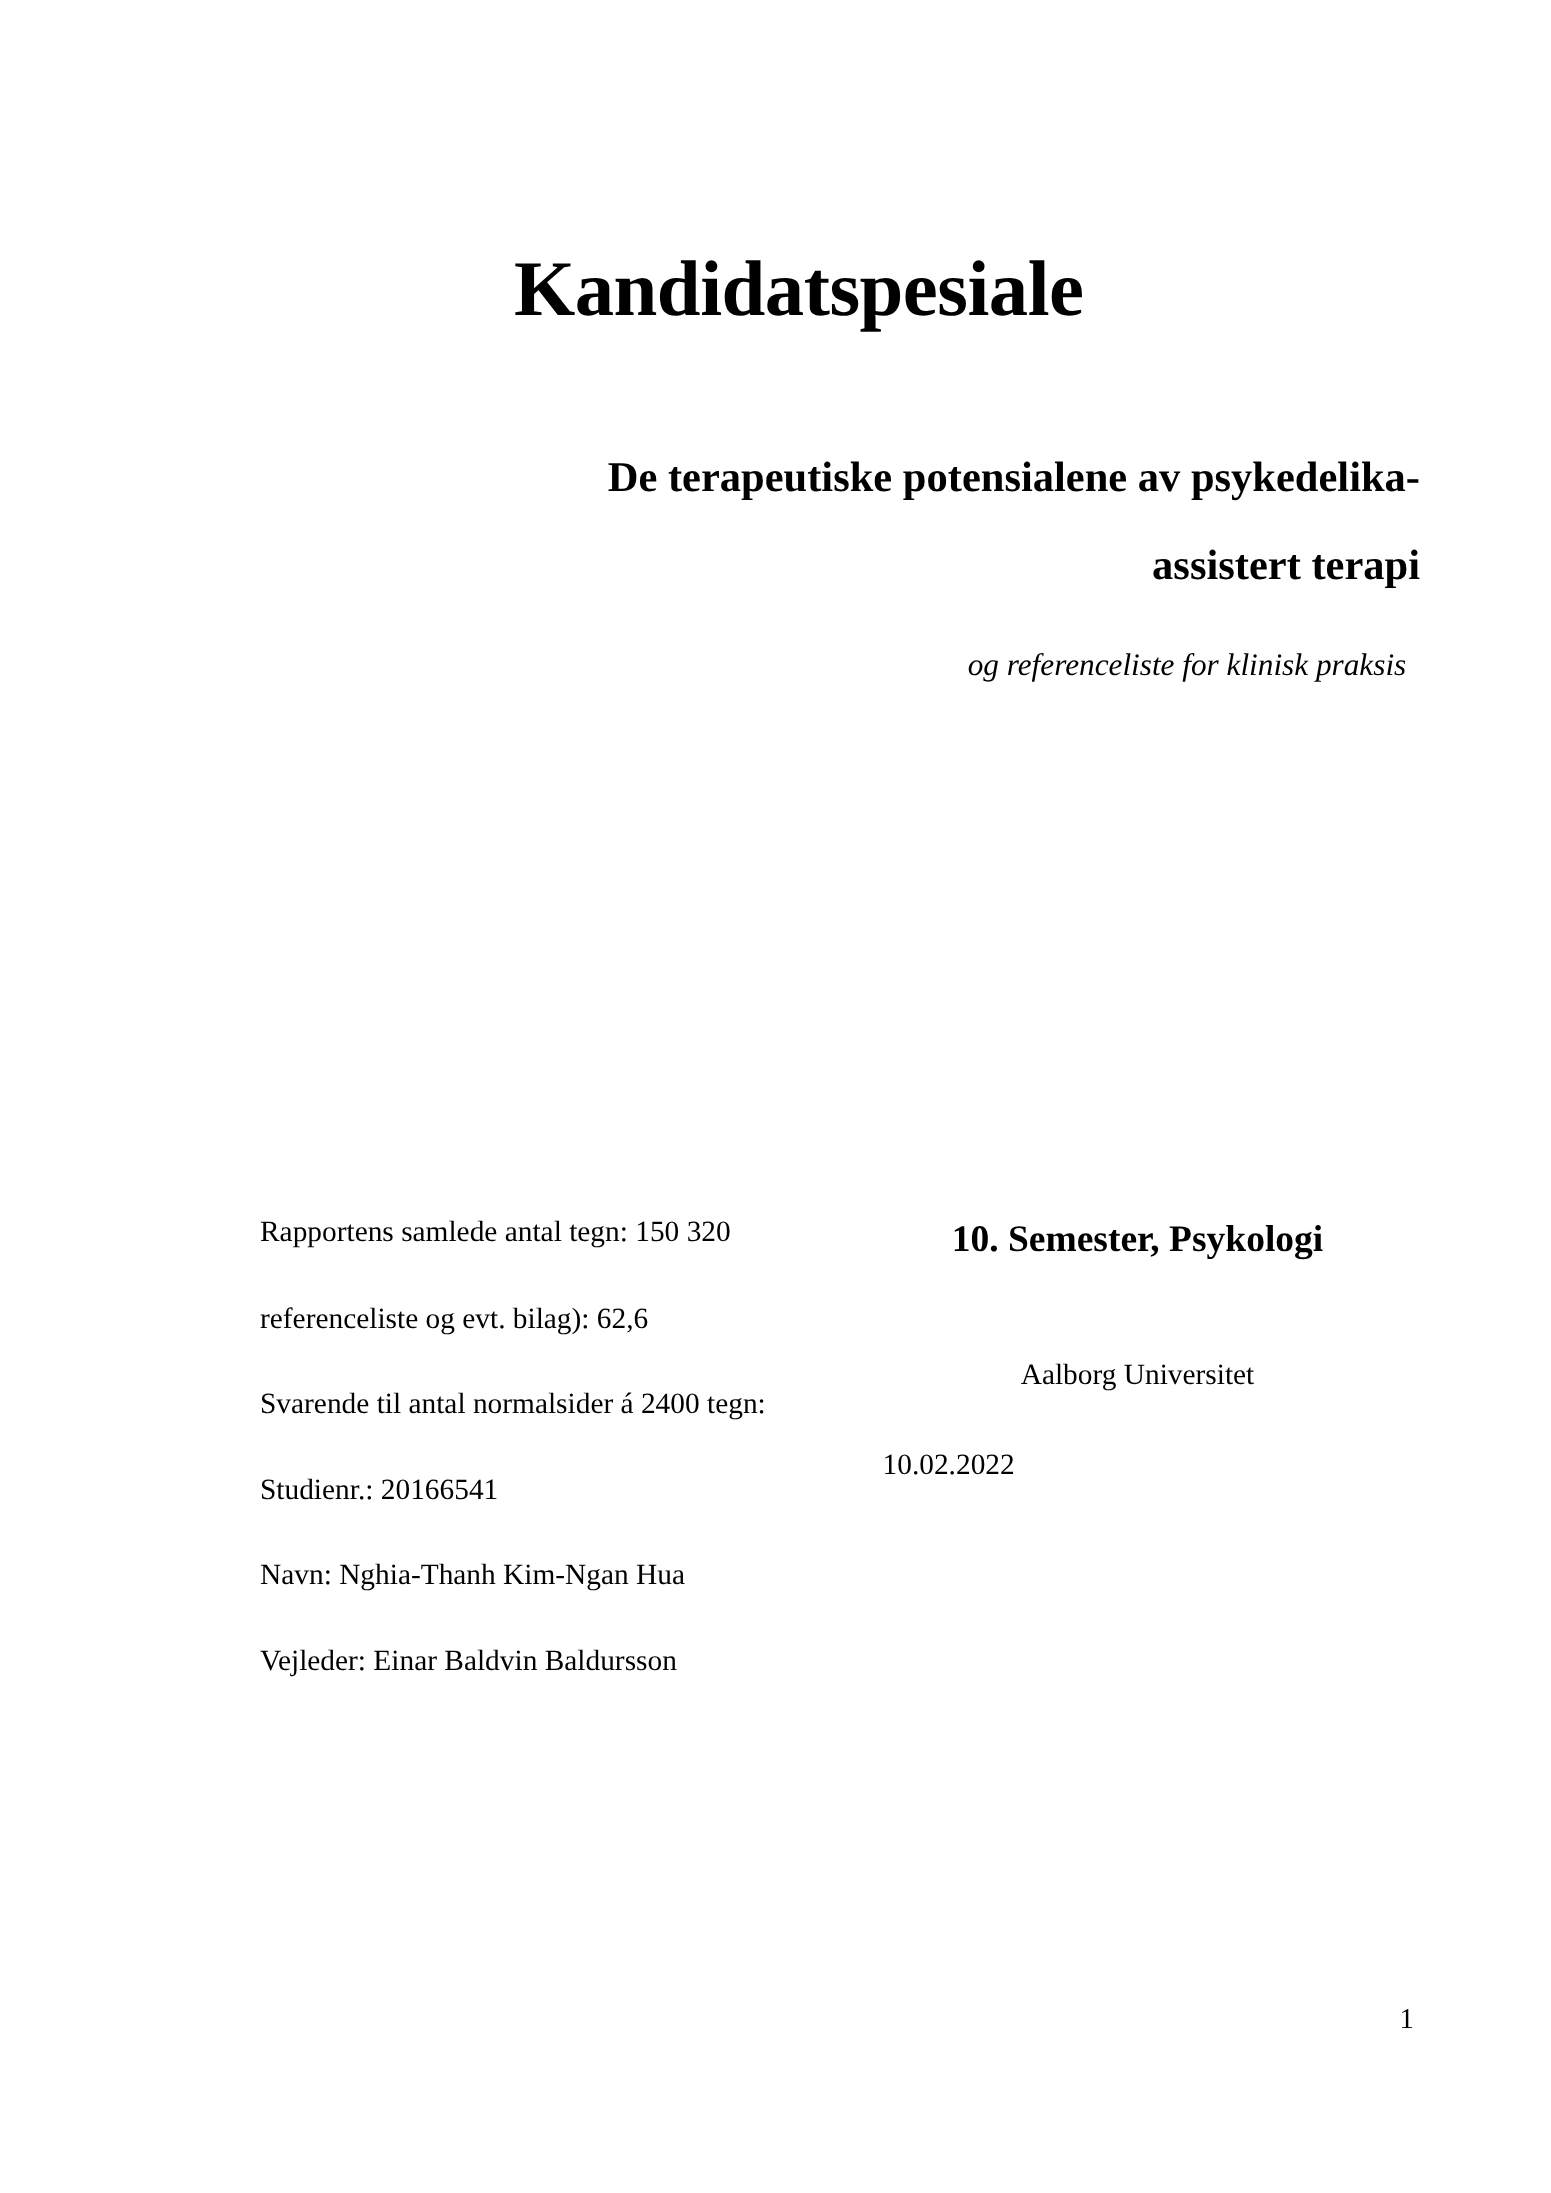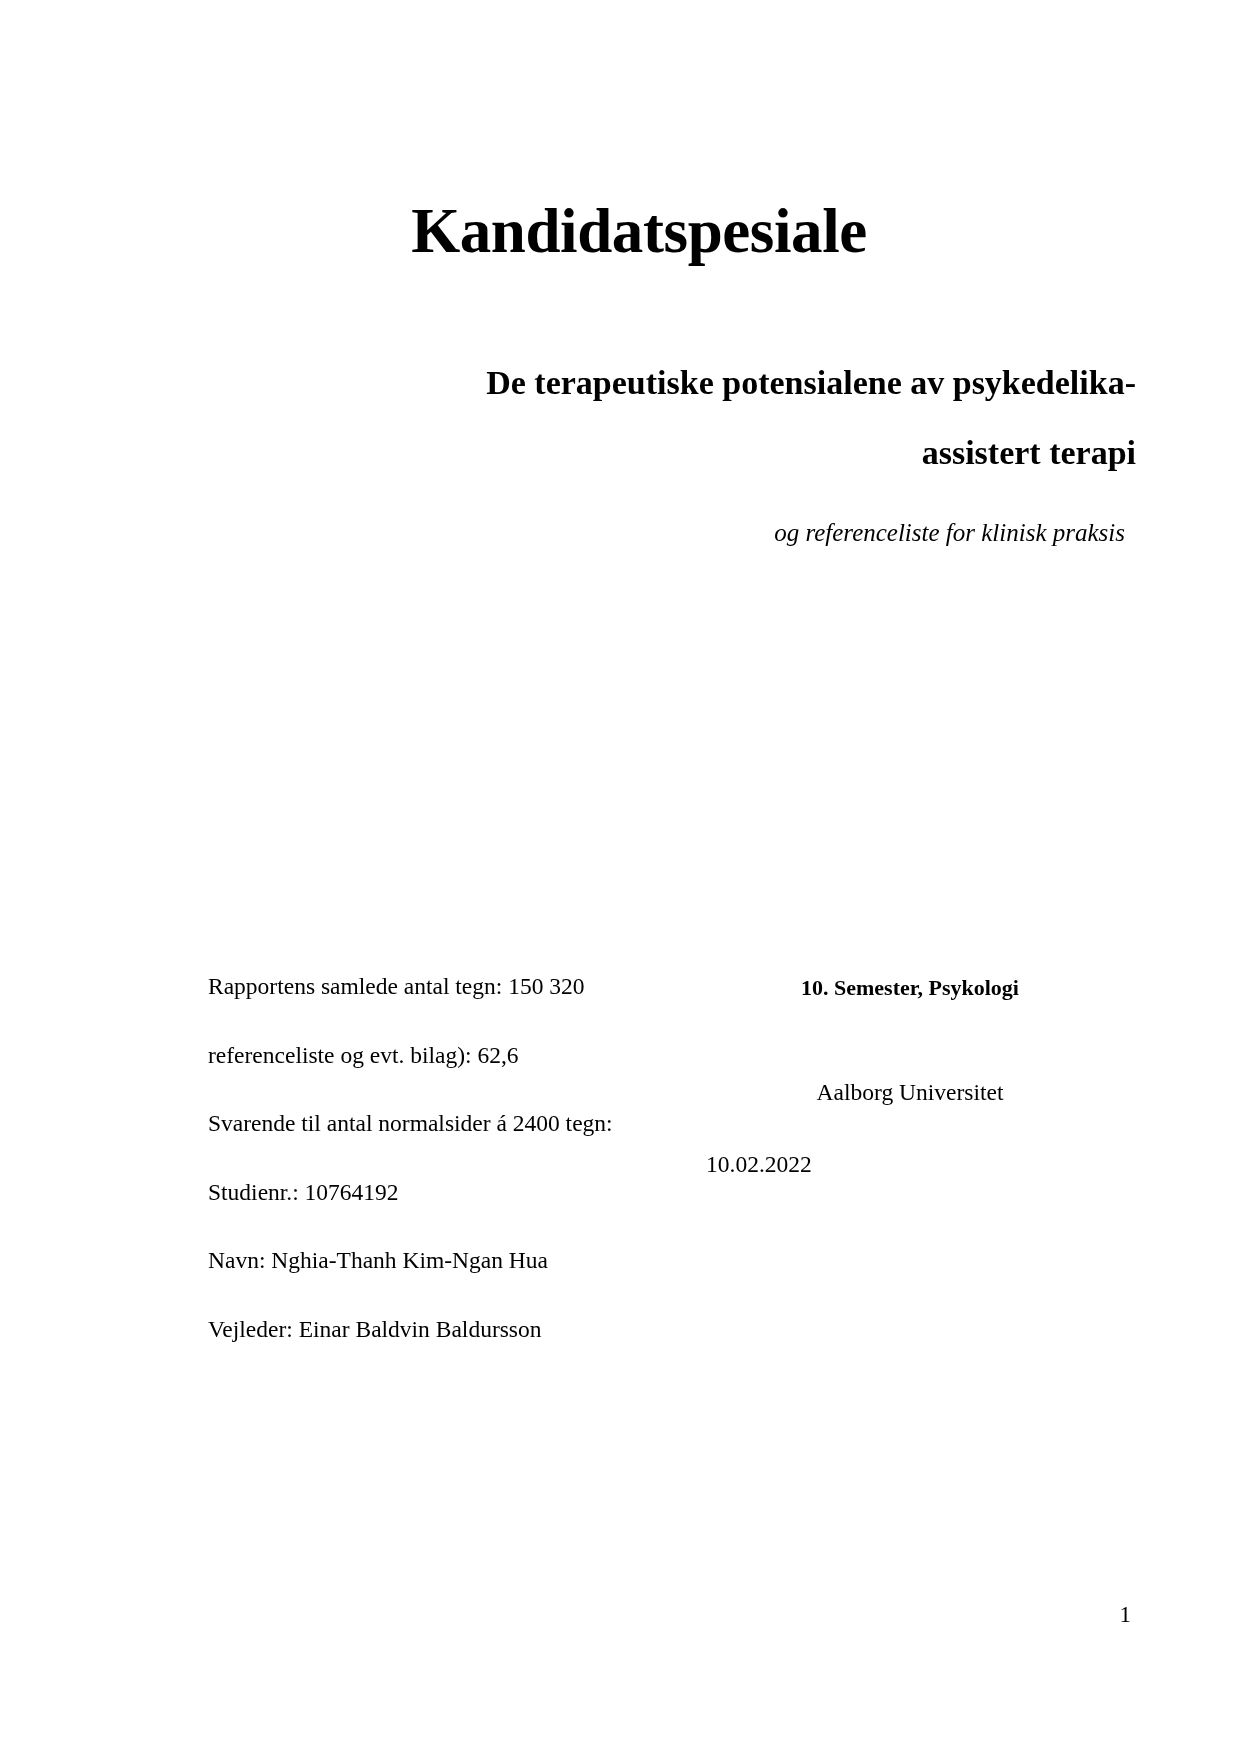--- a/index.html
+++ b/index.html
@@ -82,21 +82,21 @@
     top: 0;
     width: 420px;
   }
   .meta-line {
     font-size: 23.5px;
     line-height: 1.0;
     margin: 0 0 45px 0;
     white-space: nowrap;
   }
   .meta-head {
-    font-size: 22px;
+    font-size: 30px;
     font-weight: bold;
     margin: 0 0 78px 0;
     text-align: center;
     white-space: nowrap;
   }
   .meta-sub {
     font-size: 23.5px;
     margin: 0 0 45px 0;
     text-align: center;
     white-space: nowrap;
@@ -132,21 +132,21 @@
   <div class="tagline-block">
     <div class="doc-tagline">og referenceliste for klinisk praksis</div>
   </div>
 
   <div class="meta">
 
     <div class="meta-col-left">
       <p class="meta-line">Rapportens samlede antal tegn: 150 320</p>
       <p class="meta-line">referenceliste og evt. bilag): 62,6</p>
       <p class="meta-line">Svarende til antal normalsider á 2400 tegn:</p>
-      <p class="meta-line">Studienr.: 10764192</p>
+      <p class="meta-line">Studienr.: 20166541</p>
       <p class="meta-line">Navn: Nghia-Thanh Kim-Ngan Hua</p>
       <p class="meta-line">Vejleder: Einar Baldvin Baldursson</p>
     </div>
 
     <div class="meta-col-right">
       <p class="meta-head">10. Semester, Psykologi</p>
       <p class="meta-sub">Aalborg Universitet</p>
       <p class="meta-sub indent">10.02.2022</p>
     </div>
 

